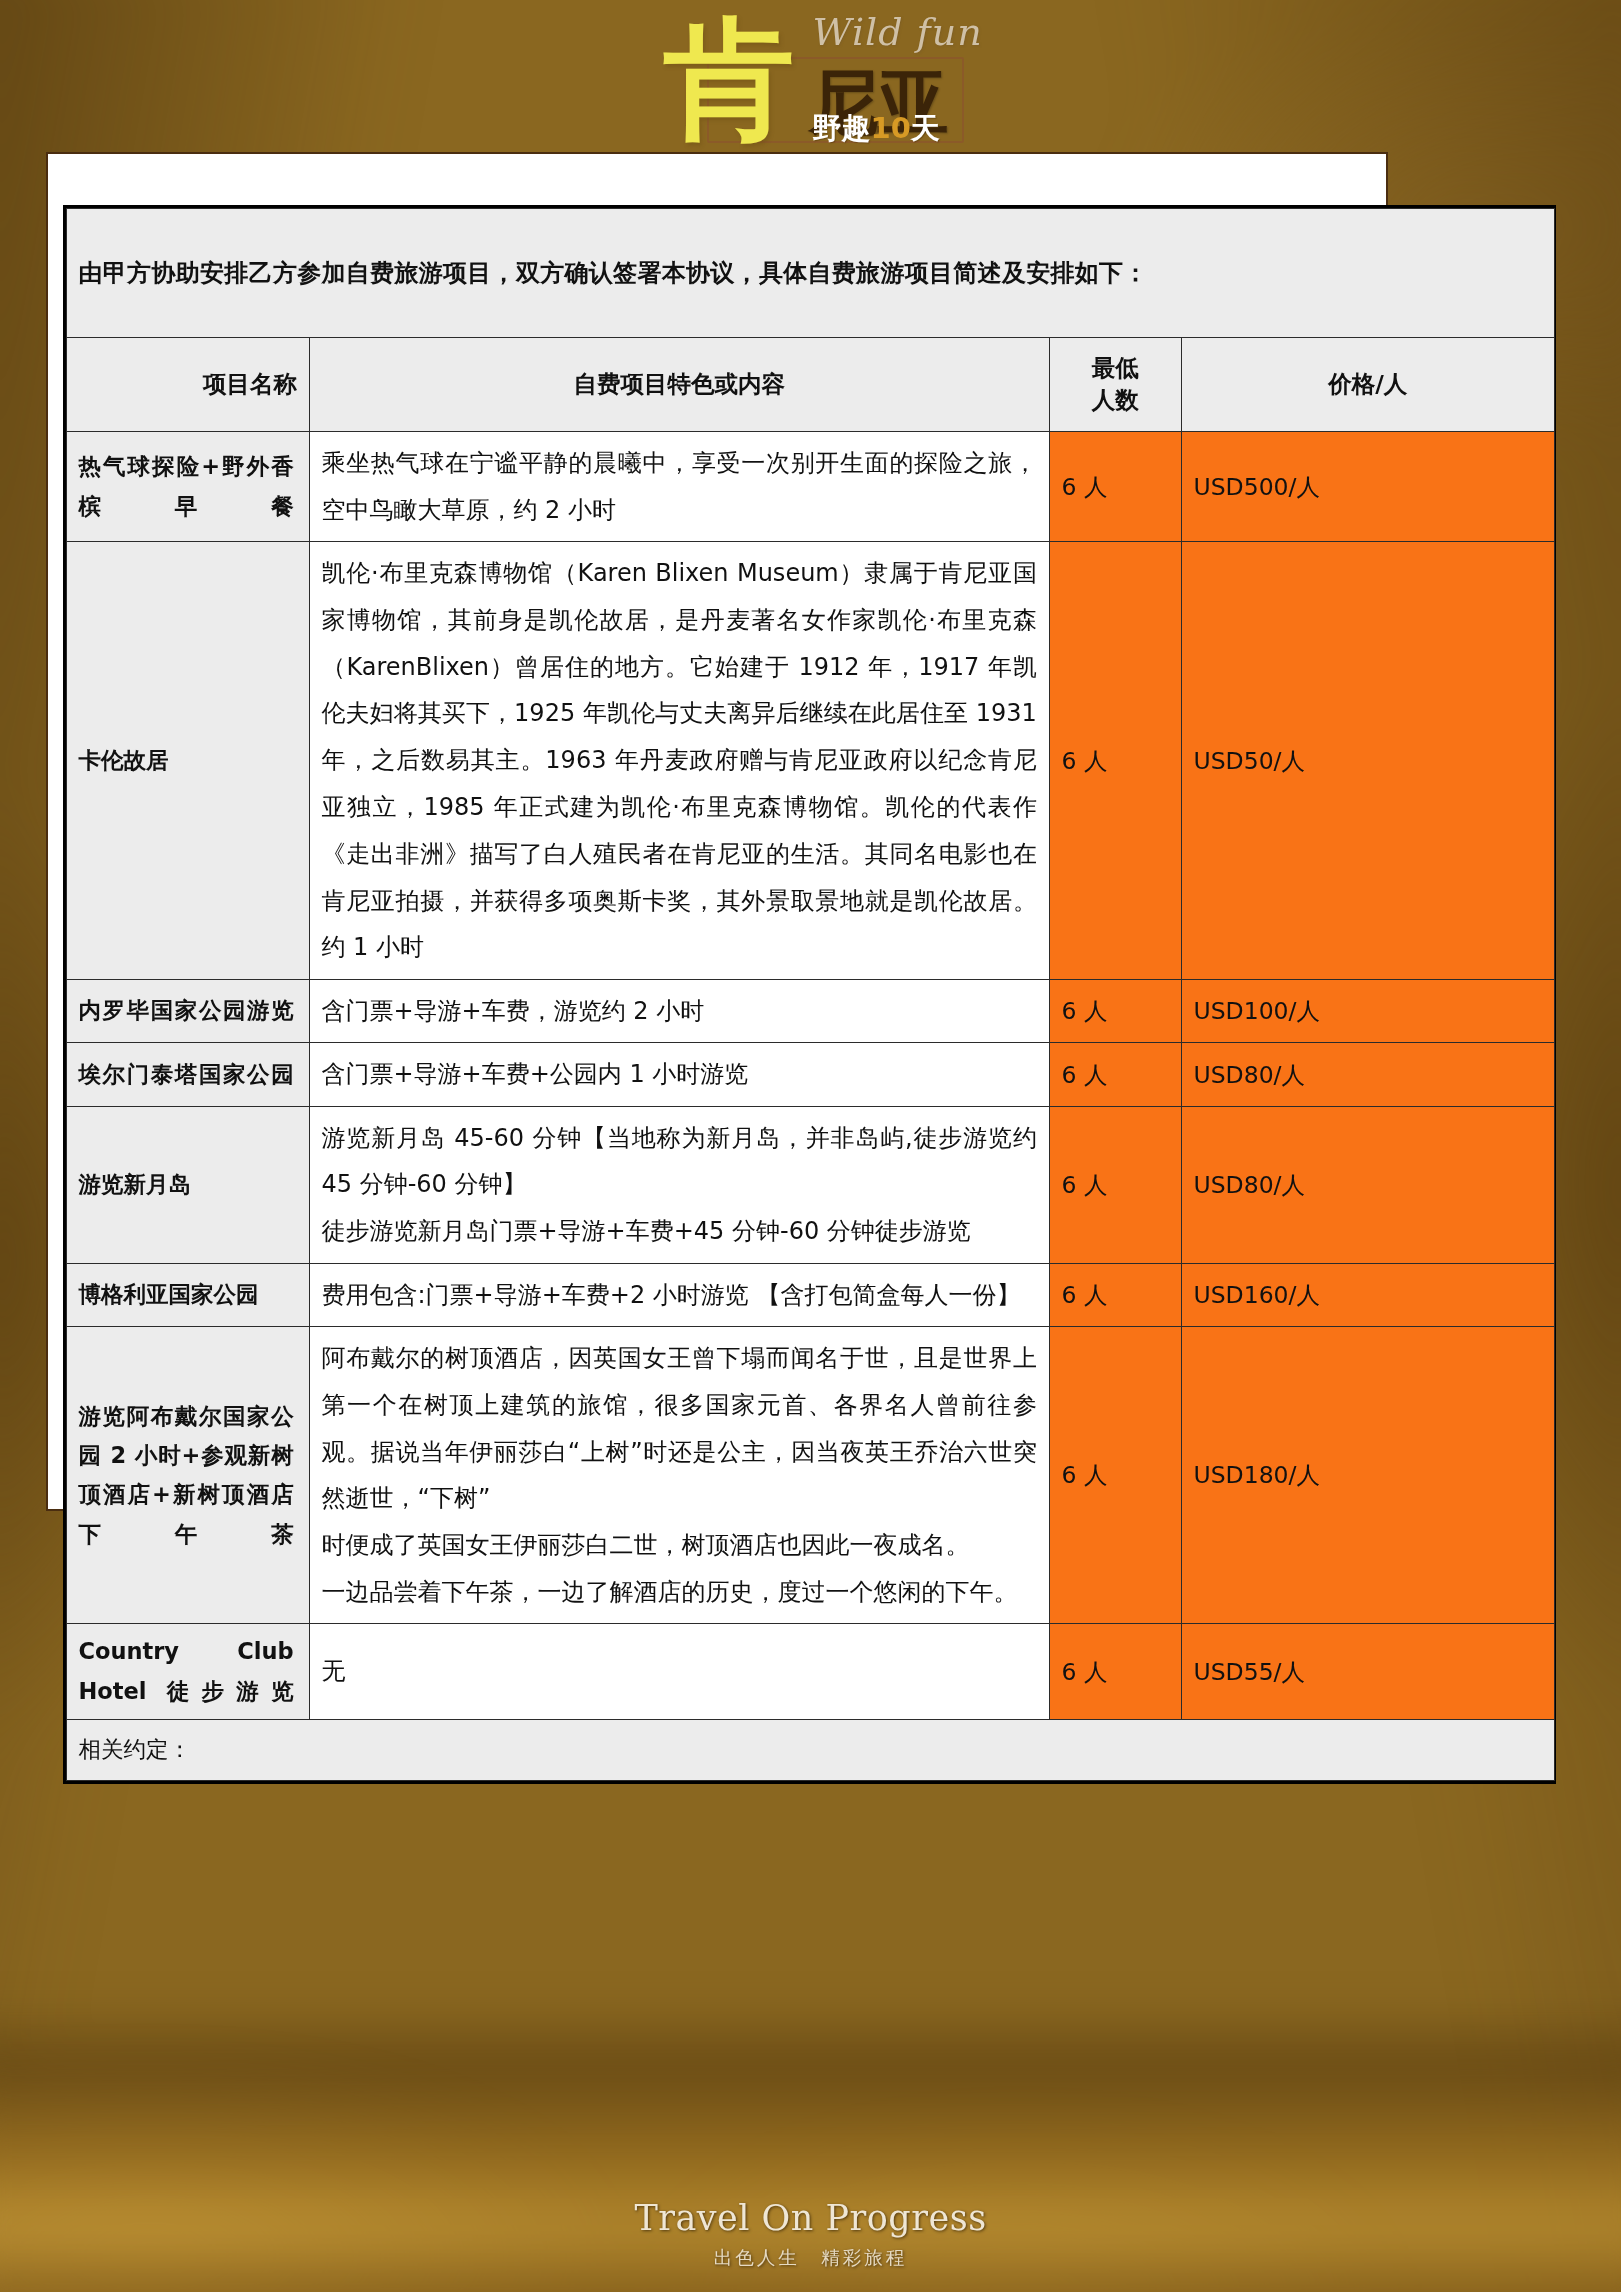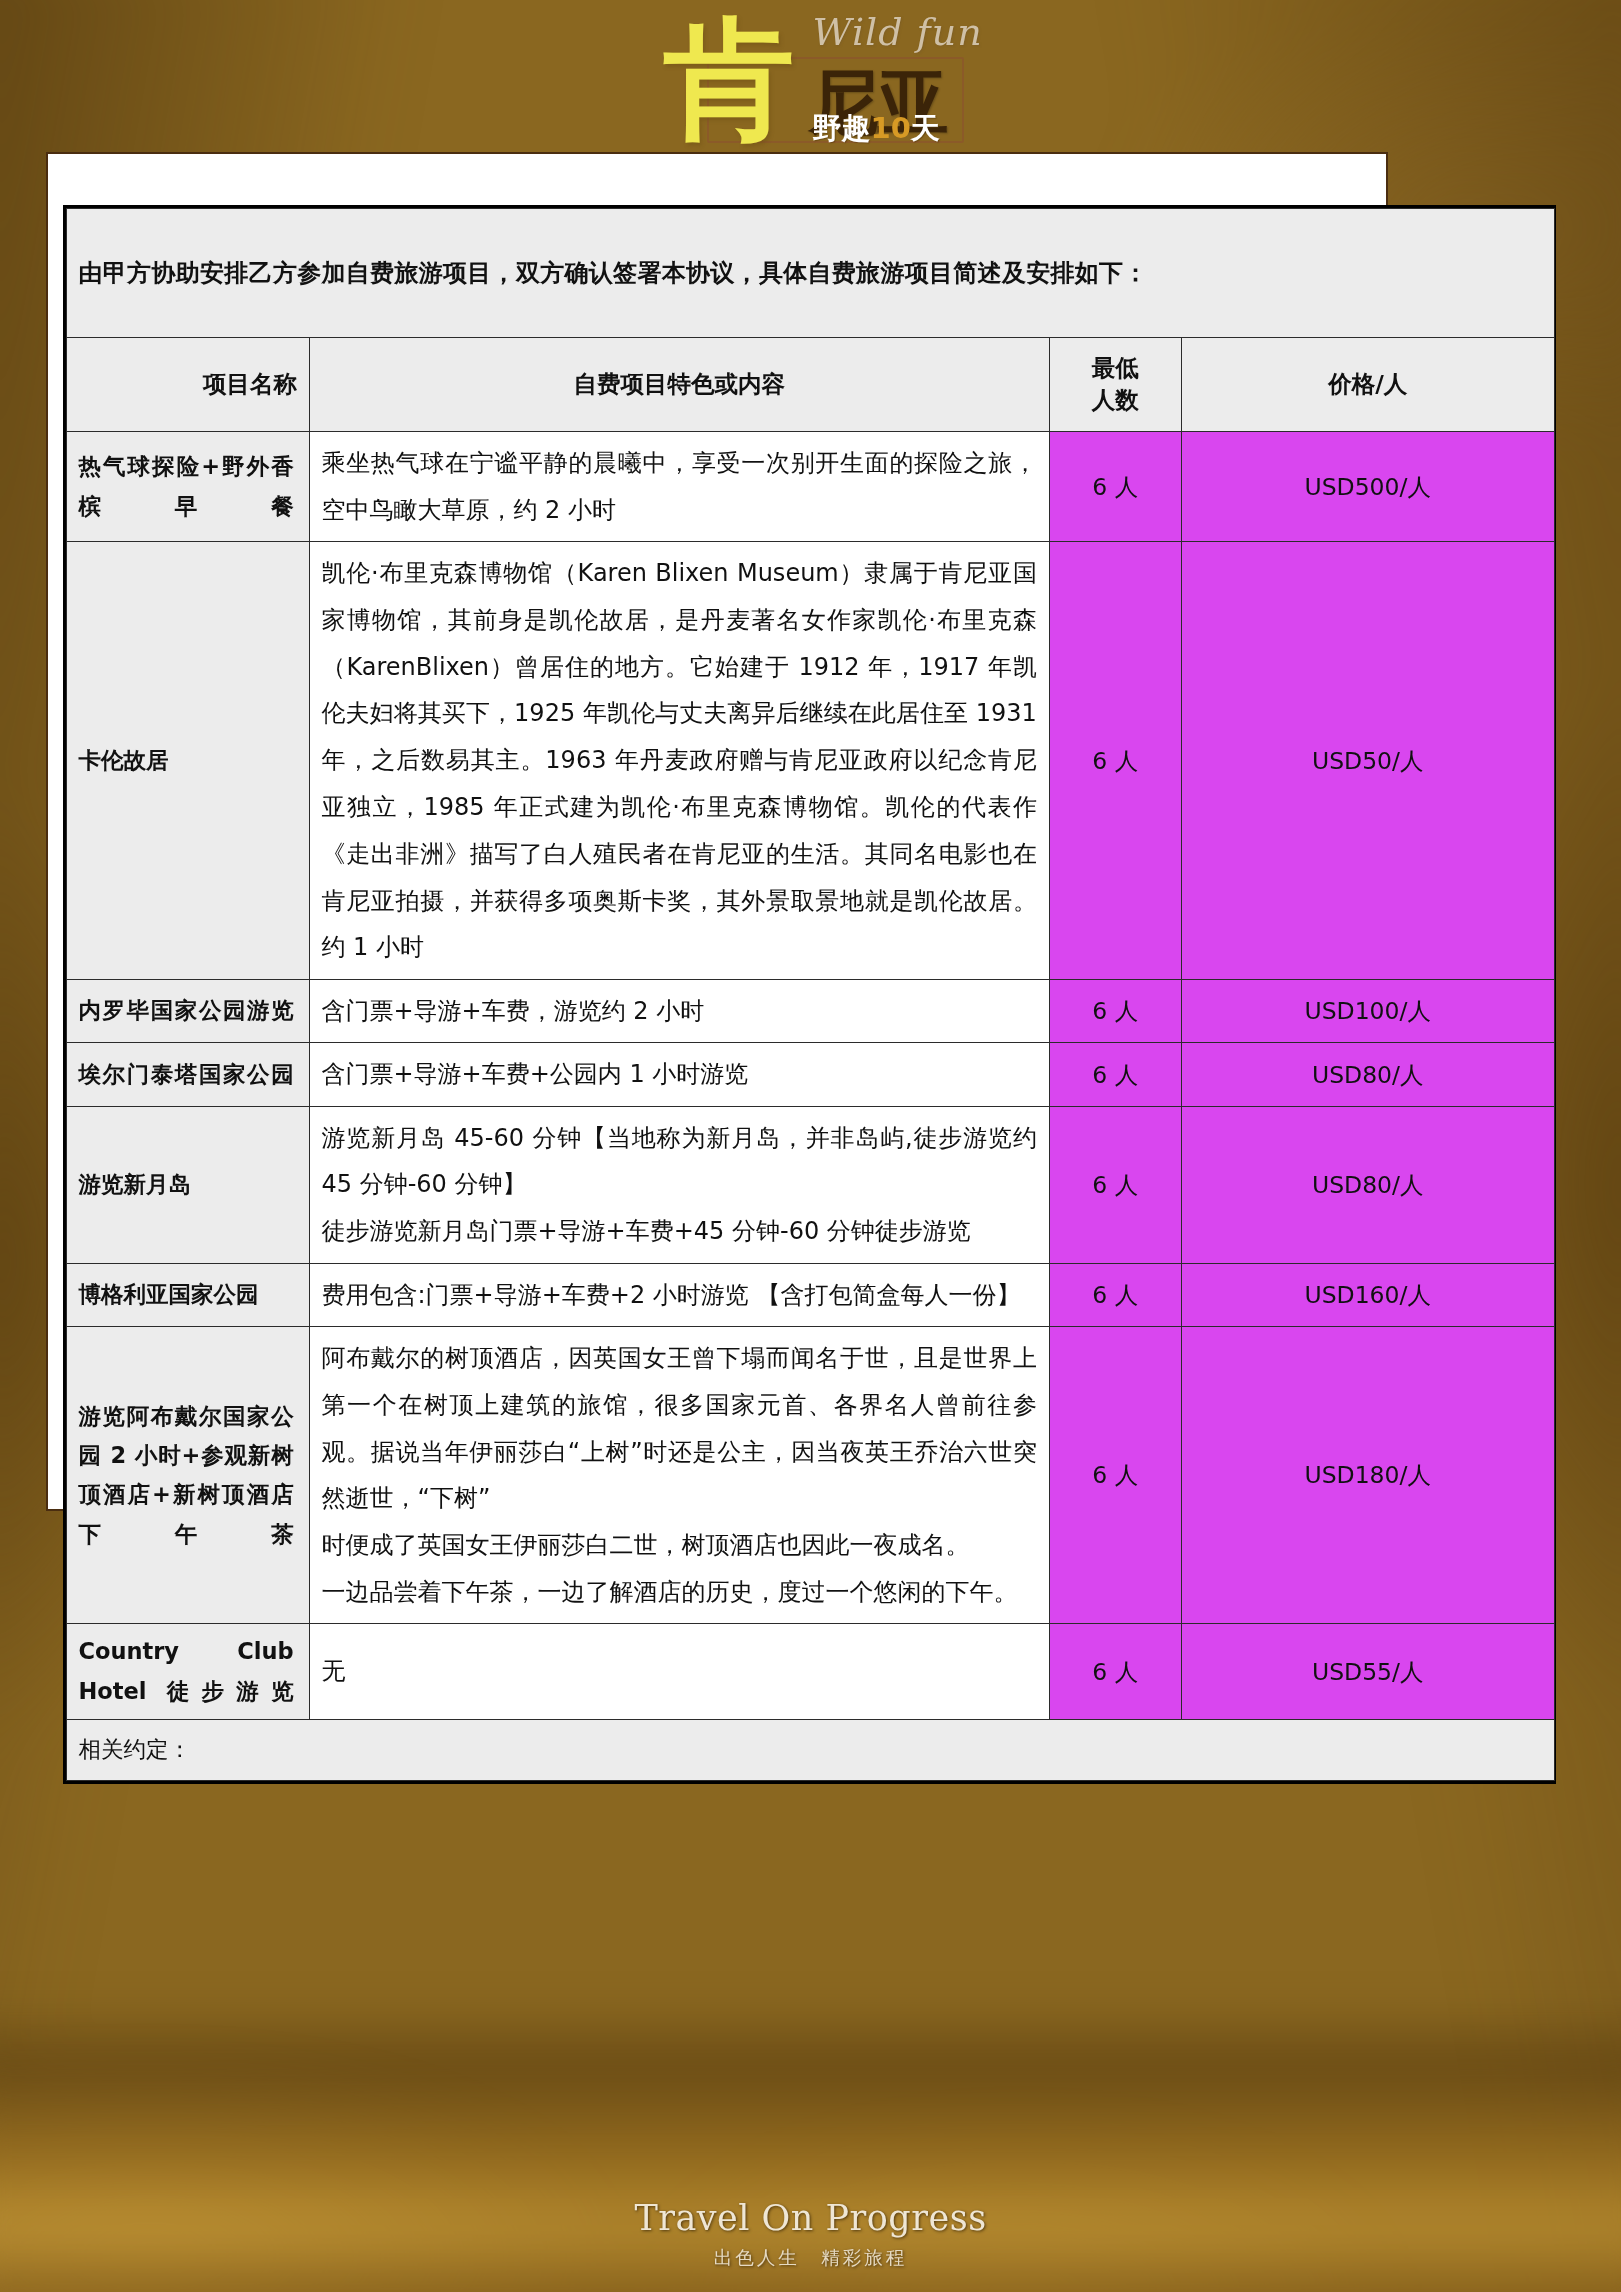--- a/index.html
+++ b/index.html
@@ -209,22 +209,22 @@
   }
   td.c-desc {
     background: #ffffff;
     font-size: 24px;
     color: #111;
     line-height: 1.95;
     text-align: justify;
   }
   td.c-desc p { margin: 0; }
   td.c-min, td.c-price {
-    background: #d946ef;
-    text-align: center;
+    background: #f97316;
+    text-align: left;
     font-size: 23.5px;
     color: #111;
     white-space: nowrap;
   }
   .r-foot td {
     background: #ececec;
     height: 61px;
     font-size: 22.5px;
     color: #111;
     text-align: left;

